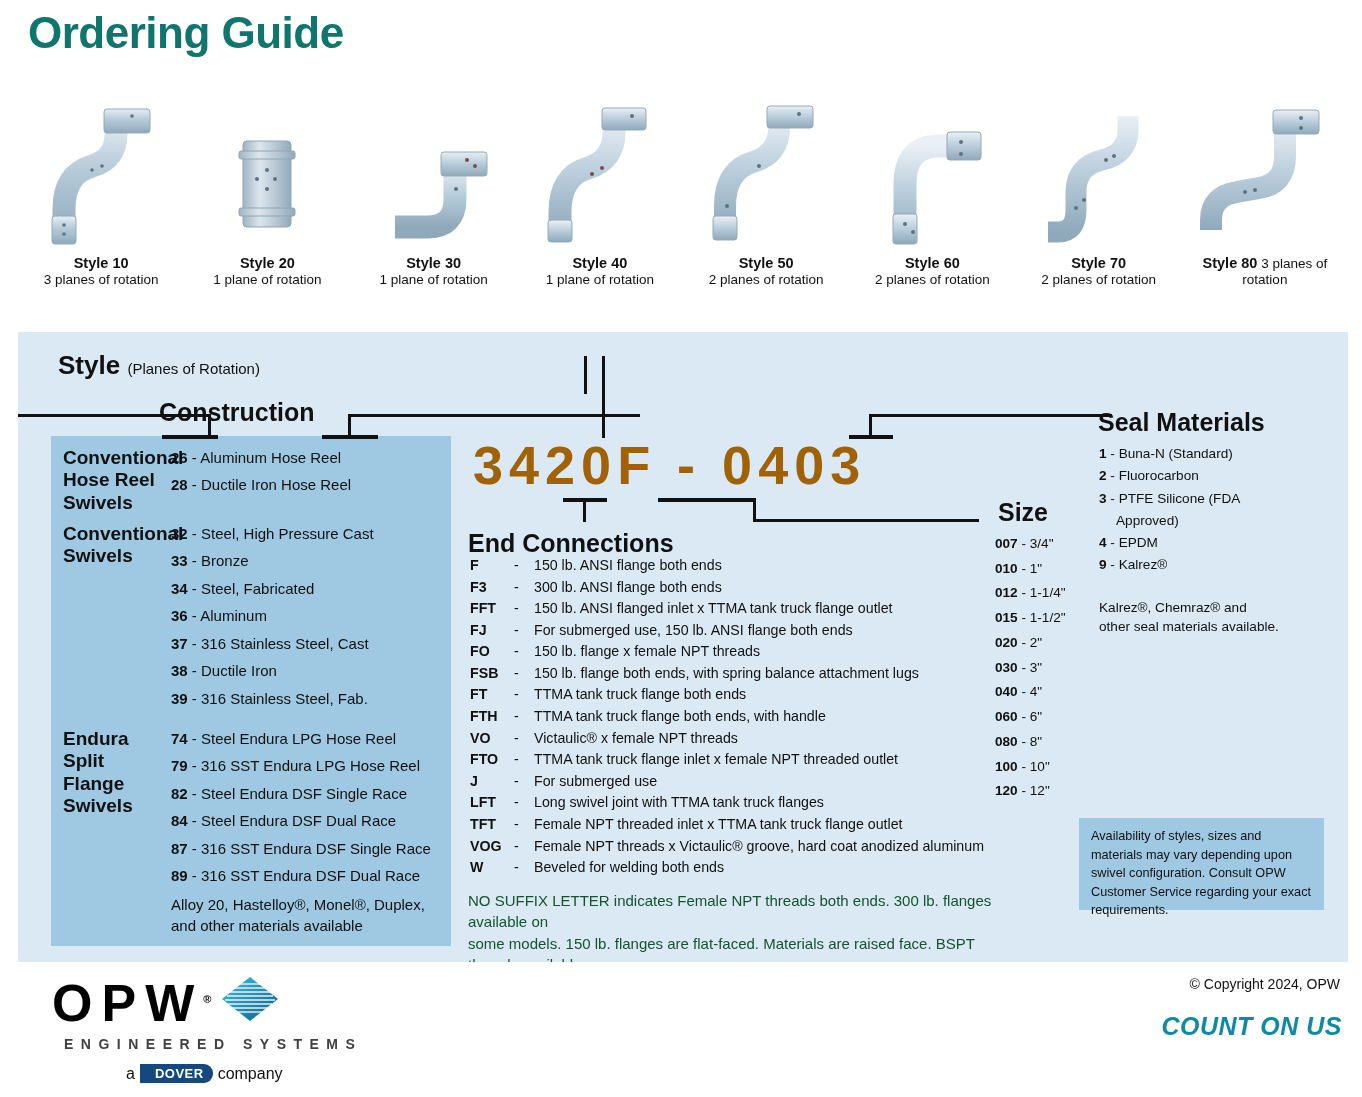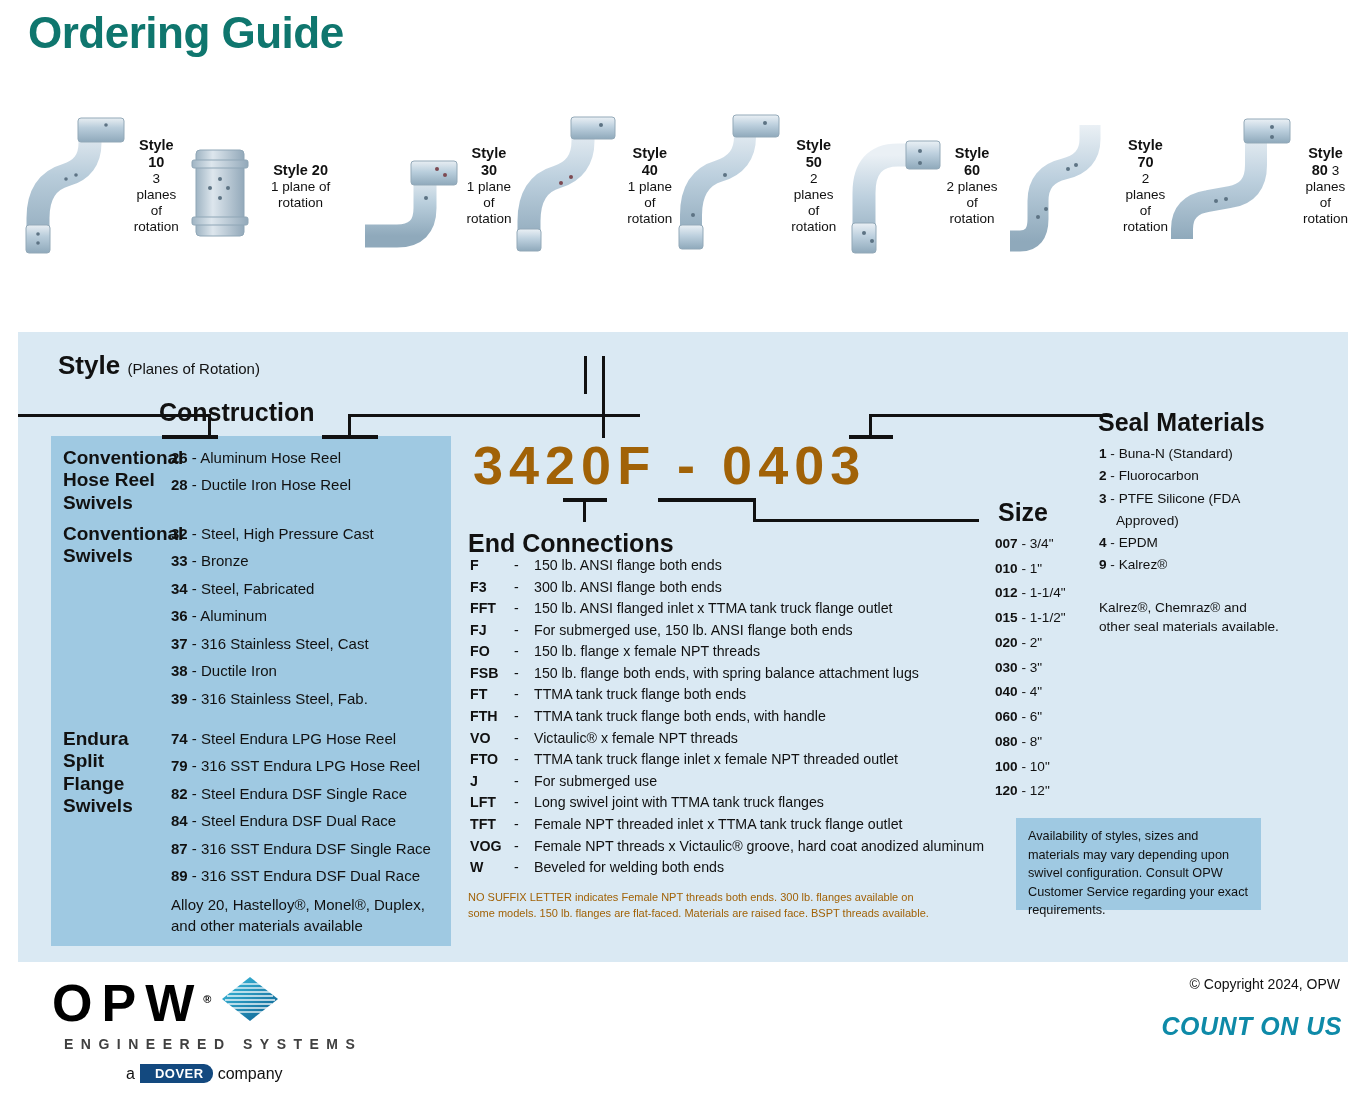--- a/index.html
+++ b/index.html
@@ -18,21 +18,21 @@
     position:absolute;left:28px;top:8px;
     font-size:44px;font-weight:bold;color:#0f766e;
     letter-spacing:-0.5px;
   }
 
   
   .styles-row{
     position:absolute;left:18px;top:78px;width:1330px;height:210px;
     display:flex;align-items:flex-end;
   }
-  .style-cell{flex:1;display:flex;flex-direction:row;align-items:center;justify-content:flex-end;height:100%;}
+  .style-cell{flex:1;display:flex;flex-direction:column;align-items:center;justify-content:flex-end;height:100%;}
   .style-art{height:150px;display:flex;align-items:flex-end;justify-content:center;}
   .style-cap{margin-top:6px;text-align:center;font-size:13.5px;line-height:1.18;color:#111;}
   .style-cap b{font-size:14.5px;}
   .style-cap.inline b{}
 
   
   .panel{
     position:absolute;left:18px;top:332px;width:1330px;height:630px;
     background:#dae9f3;
   }
@@ -96,21 +96,21 @@
     font-size:25px;font-weight:bold;color:#111;
   }
   .ec-list{position:absolute;left:452px;top:555px;width:545px;}
   .ec-row{display:flex;font-size:14.2px;line-height:1.52;color:#111;}
   .ec-code{width:44px;flex:0 0 44px;font-weight:bold;}
   .ec-dash{width:20px;flex:0 0 20px;}
   .ec-desc{flex:1;}
 
   .ec-foot{
     position:absolute;left:450px;top:890px;width:545px;
-    font-size:11px;line-height:1.42;color:#a16207;
+    font-size:15px;line-height:1.42;color:#14532d;
   }
 
   
   .hdr-size{
     position:absolute;left:980px;top:498px;
     font-size:25px;font-weight:bold;color:#111;
   }
   .size-list{position:absolute;left:977px;top:532px;width:110px;}
   .size-row{font-size:13.6px;line-height:1.82;color:#111;white-space:nowrap;}
   .size-row b{font-weight:bold;}
@@ -548,21 +548,21 @@
     <div class="seal-list" style="left:1081px;top:111px;">
       <div class="seal-row"><b>1</b> - <span>Buna-N (Standard)</span></div>
       <div class="seal-row"><b>2</b> - <span>Fluorocarbon</span></div>
       <div class="seal-row"><b>3</b> - <span>PTFE Silicone (FDA</span></div>
       <div class="seal-row seal-ind">Approved)</div>
       <div class="seal-row"><b>4</b> - <span>EPDM</span></div>
       <div class="seal-row"><b>9</b> - <span>Kalrez®</span></div>
     </div>
     <div class="seal-note" style="left:1081px;top:266px;">Kalrez®, Chemraz® and other seal materials available.</div>
 
-    <div class="avail" style="left:998px;top:486px;">Availability of styles, sizes and materials may vary depending upon swivel configuration. Consult OPW Customer Service regarding your exact requirements.</div>
+    <div class="avail" style="left:1061px;top:486px;">Availability of styles, sizes and materials may vary depending upon swivel configuration. Consult OPW Customer Service regarding your exact requirements.</div>
   </div>
 
   <div class="footer">
     <div class="opw-logo">
       <div style="display:flex;align-items:center;">
         <div class="opw-word"><span>OPW</span><span class="opw-reg">®</span></div>
         <span style="margin-left:8px;margin-top:-4px;">
           <svg width="62" height="50" viewBox="0 0 62 50">
             <defs>
                 <linearGradient id="dg" x1="0" y1="0" x2="1" y2="1">

